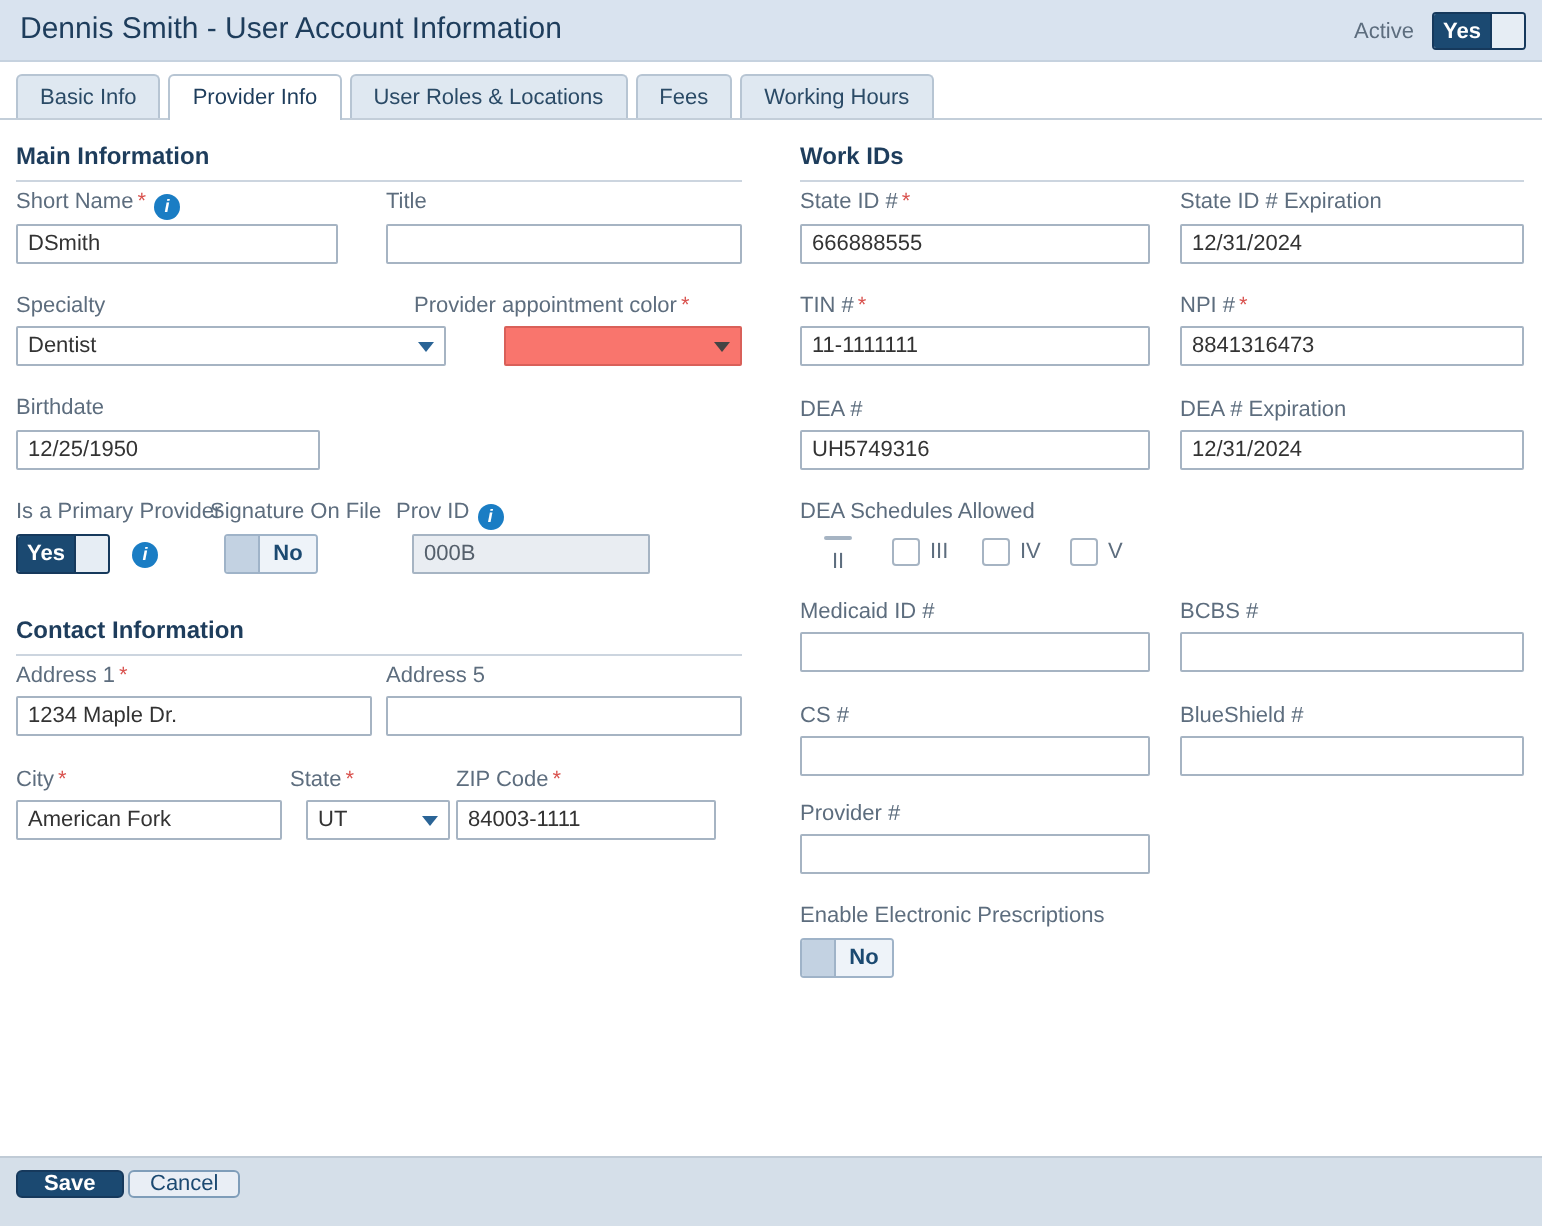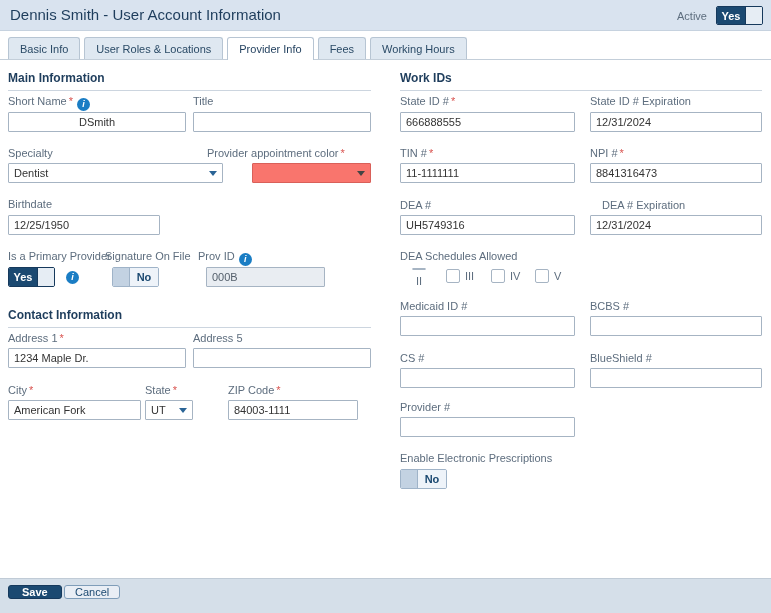--- a/index.html
+++ b/index.html
@@ -64,32 +64,32 @@
     <span class="active-label">Active</span>
     <div class="toggle on" style="right:8px; top:6px; height:19px;">
       <span class="t-text">Yes</span>
       <span class="t-knob"></span>
     </div>
   </div>
 
   <div class="tabline"></div>
   <div class="tabs">
     <div class="tab">Basic Info</div>
+    <div class="tab active">Provider Info</div>
     <div class="tab">User Roles &amp; Locations</div>
-    <div class="tab active">Provider Info</div>
     <div class="tab">Fees</div>
     <div class="tab">Working Hours</div>
   </div>
 
   <div class="section-heading" style="left:8px; top:71px; width:363px;">Main Information</div>
 
   <div class="label" style="left:8px; top:95px;">
     <span>Short Name</span><span class="req">*</span><span class="info-icon">i</span>
   </div>
-  <input class="input" style="left: 8px; top: 112px; width: 178px; text-align: center;" value="DSmith">
+  <input class="input" style="left: 8px; top: 112px; width: 161px;" value="DSmith">
 
   <div class="label" style="left:193px; top:95px;"><span>Title</span></div>
   <input class="input" style="left: 193px; top: 112px; width: 178px;" value="">
 
   <div class="label" style="left:8px; top:147px;"><span>Specialty</span></div>
   <div class="input dropdown" style="left:8px; top:163px; width:215px;">
     <span class="dd-value">Dentist</span>
     <span class="caret"></span>
   </div>
 
@@ -131,21 +131,21 @@
   <input class="input" style="left: 193px; top: 348px; width: 178px;" value="">
 
   <div class="label" style="left:8px; top:384px;">
     <span>City</span><span class="req">*</span>
   </div>
   <input class="input" style="left: 8px; top: 400px; width: 133px;" value="American Fork">
 
   <div class="label" style="left:145px; top:384px;">
     <span>State</span><span class="req">*</span>
   </div>
-  <div class="input dropdown" style="left:145px; top:400px; width:48px;">
+  <div class="input dropdown" style="left:153px; top:400px; width:72px;">
     <span class="dd-value">UT</span>
     <span class="caret"></span>
   </div>
 
   <div class="label" style="left:228px; top:384px;">
     <span>ZIP Code</span><span class="req">*</span>
   </div>
   <input class="input" style="left: 228px; top: 400px; width: 130px;" value="84003-1111">
 
   <div class="section-heading" style="left:400px; top:71px; width:362px;">Work IDs</div>
@@ -164,21 +164,21 @@
   <input class="input" style="left: 400px; top: 163px; width: 175px;" value="11-1111111">
 
   <div class="label" style="left:590px; top:147px;">
     <span>NPI #</span><span class="req">*</span>
   </div>
   <input class="input" style="left: 590px; top: 163px; width: 172px;" value="8841316473">
 
   <div class="label" style="left:400px; top:199px;"><span>DEA #</span></div>
   <input class="input" style="left: 400px; top: 215px; width: 175px;" value="UH5749316">
 
-  <div class="label" style="left:590px; top:199px;margin-left:12px;"><span>DEA # Expiration</span></div>
+  <div class="label" style="left:590px; top:199px;"><span>DEA # Expiration</span></div>
   <input class="input" style="left: 590px; top: 215px; width: 172px;" value="12/31/2024">
 
   <div class="label" style="left:400px; top:250px;"><span>DEA Schedules Allowed</span></div>
   <label class="check" style="left:412px; top:268px;flex-direction:column;">
     <input type="checkbox" style="">
       <span>II</span>
   </label>
   <label class="check" style="left:446px; top:268px;">
     <input type="checkbox" style="">
       <span>III</span>

